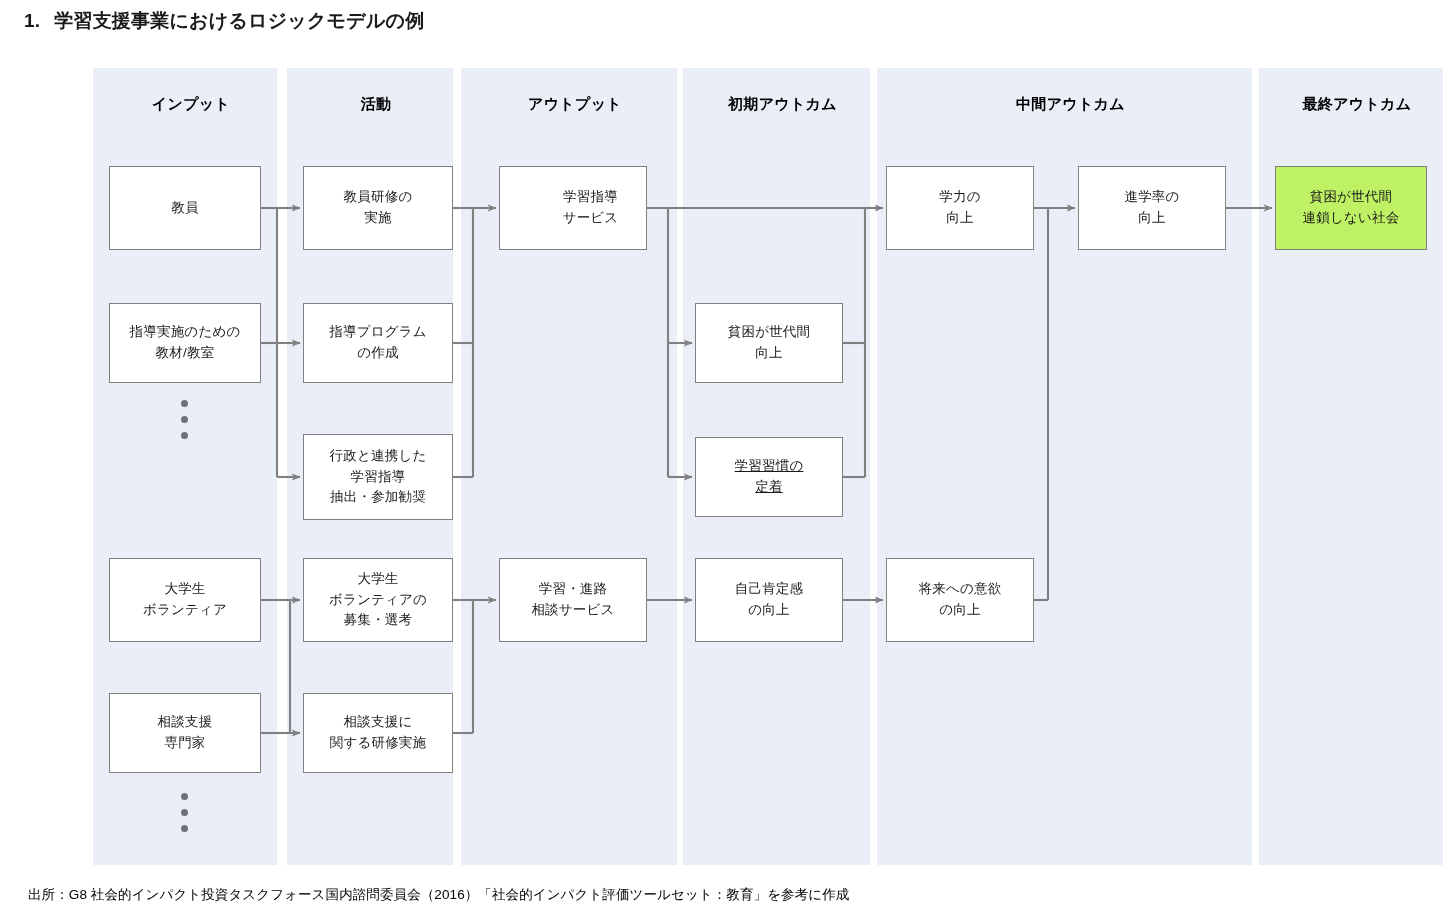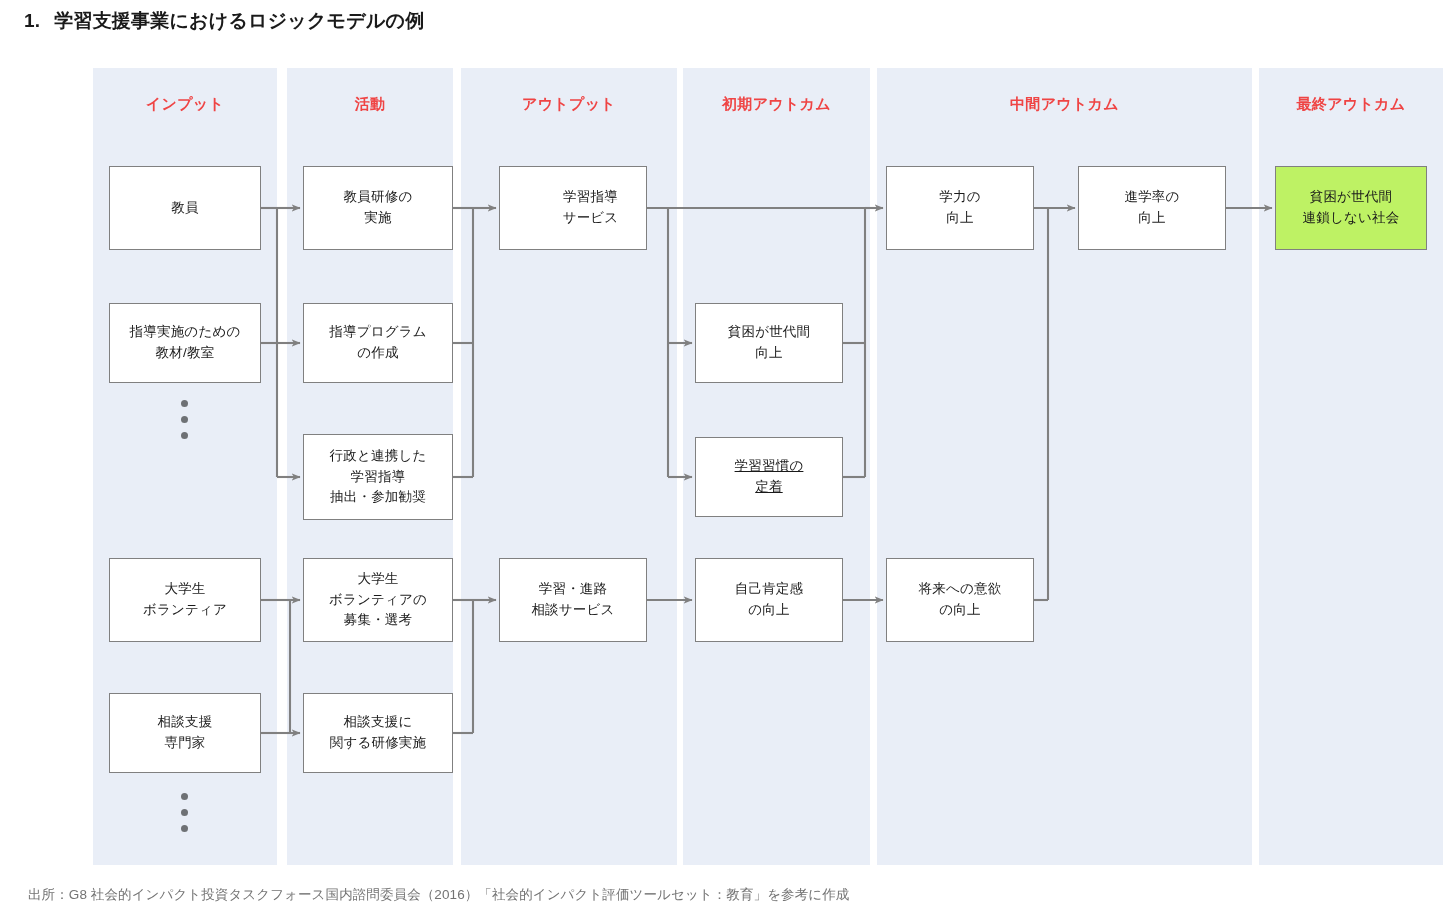--- a/index.html
+++ b/index.html
@@ -28,22 +28,23 @@
     position:absolute;
     background:#e9eef7;
     top:68px;height:797px;
   }
   .band-head{
     position:absolute;
     top:95px;
     text-align:center;
     font-size:15px;
     font-weight:bold;
-    color:#ef4444;
+    color:#000000;
     letter-spacing:.3px;
+    padding-left:6px;
   }
 
   
   #wires{position:absolute;left:0;top:0;width:1456px;height:924px;}
 
   
   .node{
     position:absolute;
     background:#ffffff;
     border:1px solid #808080;
@@ -68,21 +69,21 @@
     gap:9px;
   }
   .ellipsis i{
     display:block;width:7px;height:7px;border-radius:50%;
     background:#6e7175;
   }
 
   
   .footer{
     position:absolute;left:28px;top:886px;
-    font-size:13.5px;color:#737373;letter-spacing:.1px;
+    font-size:13.5px;color:#000000;letter-spacing:.1px;
   }
 </style>
 </head>
 <body>
 
 <div id="root">
 
   <div class="title-row">
     <span class="title-num">1.</span>
     <span class="title-text">学習支援事業におけるロジックモデルの例</span>

